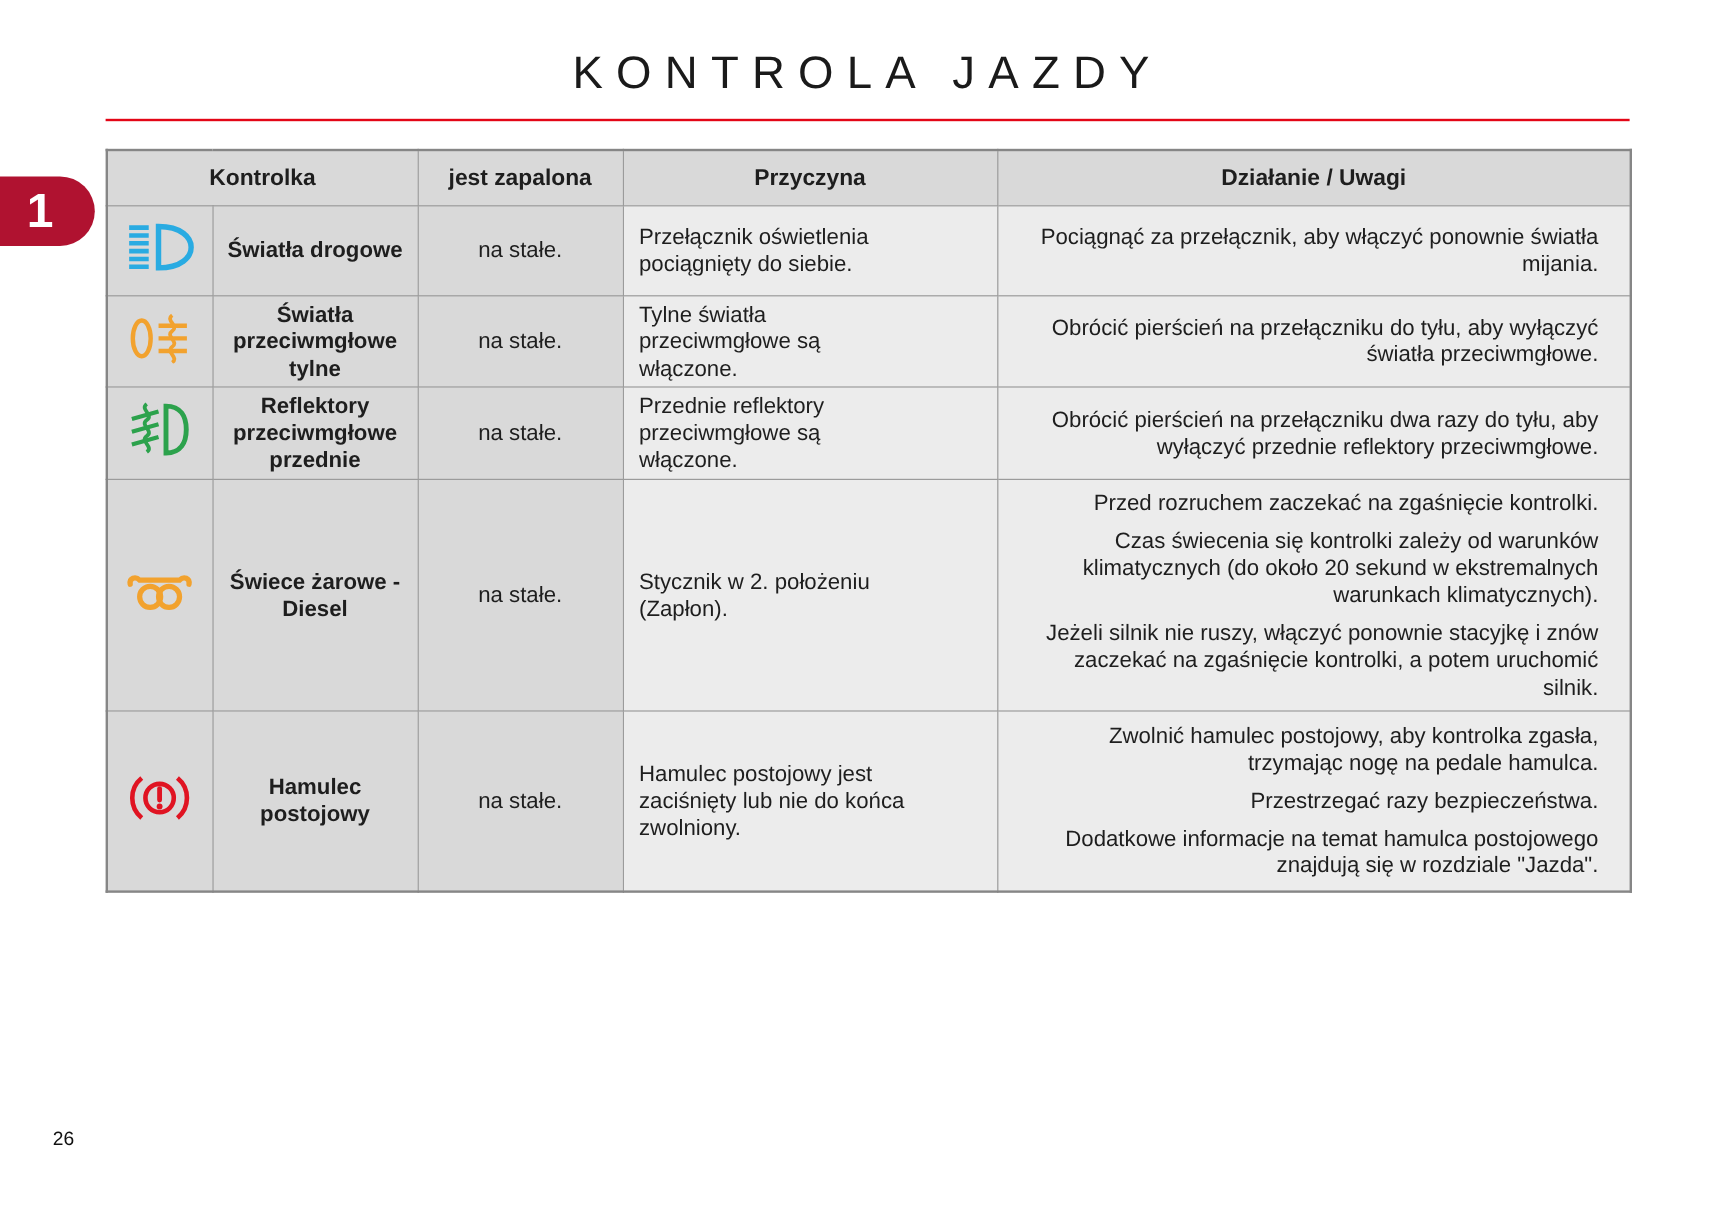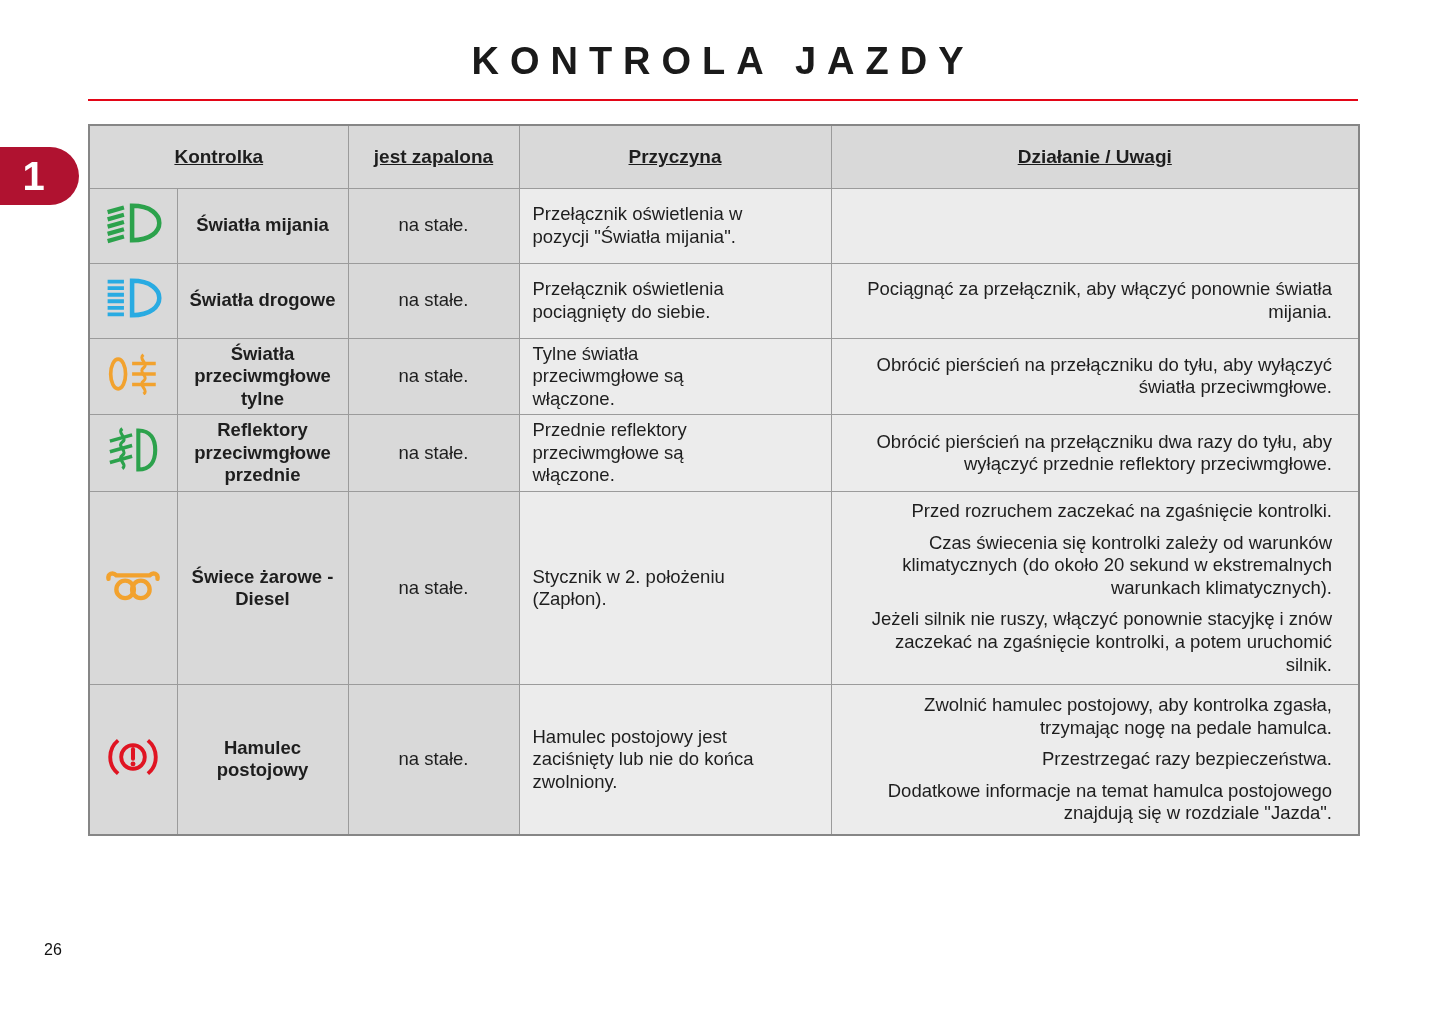--- a/index.html
+++ b/index.html
@@ -19,21 +19,21 @@
   }
   .chapter-tab span{
     display:flex;width:100%;height:100%;
     align-items:center;justify-content:center;
     padding-right:12px;box-sizing:border-box;
     color:#ffffff;font-size:40px;font-weight:bold;
   }
   .title{
     position:absolute;left:88px;top:40px;width:1270px;
     margin:0;text-align:center;
-    font-size:38px;font-weight:700;letter-spacing:11px;
+    font-size:38px;font-weight:400;letter-spacing:11px;
     color:#1a1a1a;white-space:nowrap;
   }
   .rule{
     position:absolute;left:88px;top:99px;width:1270px;height:2px;
     background:currentColor;
   }
   table.ind{
     position:absolute;left:88px;top:124px;
     width:1270px;table-layout:fixed;
     border-collapse:collapse;
@@ -42,21 +42,21 @@
   }
   table.ind th, table.ind td{
     border:1px solid #9b9b9b;
     vertical-align:middle;
     box-sizing:border-box;
     color:#1e1e1e;
   }
   .g{background:#d9d9d9;}
   .l{background:#ececec;}
   th{font-weight:bold;text-align:center;font-size:19px;}
-  .hdr{height:63px;text-decoration:underline;}
+  .hdr{height:46px;}
   .icon-cell{text-align:center;}
   .name{font-weight:bold;text-align:center;padding:2px 6px;}
   .lit{text-align:center;padding:2px 6px;}
   .cause{text-align:left;padding:4px 64px 4px 13px;}
   .action{text-align:right;padding:6px 26px 6px 13px;}
   .para{margin:0 0 9px 16px;}
   .para:last-child{margin:0;}
   .ic{display:inline-block;line-height:0;}
   .ic svg{display:inline-block;}
   .page-number{
@@ -87,36 +87,20 @@
     <thead>
       <tr class="hdr">
         <th colspan="2" class="g">Kontrolka</th>
         <th class="g">jest zapalona</th>
         <th class="g">Przyczyna</th>
         <th class="g">Działanie / Uwagi</th>
       </tr>
     </thead>
     <tbody>
 
-      <tr style="height:75px">
-        <td class="g icon-cell">
-          <span class="ic" style="color: rgb(44, 162, 76);">
-            <svg width="58" height="44" viewBox="0 0 64 48" fill="none" stroke="currentColor">
-              <path d="M31 5 C52 5 61 15 61 24 C61 33 52 43 31 43 L31 5 Z" stroke-width="5"></path>
-              <path d="M22 7 L4 12 M22 15 L4 20 M22 23 L4 28 M22 31 L4 36 M22 39 L4 44" stroke-width="4.6"></path>
-            </svg>
-          </span>
-        </td>
-        <td class="g name">Światła mijania</td>
-        <td class="g lit">na stałe.</td>
-        <td class="l cause">
-            <p class="para">Przełącznik oświetlenia w pozycji "Światła mijania".</p>
-          </td>
-        <td class="l action"></td>
-      </tr>
 
       <tr style="height:75px">
         <td class="g icon-cell">
           <span class="ic" style="color: rgb(41, 171, 226);">
             <svg width="58" height="44" viewBox="0 0 64 48" fill="none" stroke="currentColor">
               <path d="M31 5 C52 5 61 15 61 24 C61 33 52 43 31 43 L31 5 Z" stroke-width="5"></path>
               <path d="M4 6 H22 M4 13.2 H22 M4 20.4 H22 M4 27.6 H22 M4 34.8 H22 M4 42 H22" stroke-width="4.2"></path>
             </svg>
           </span>
         </td>

